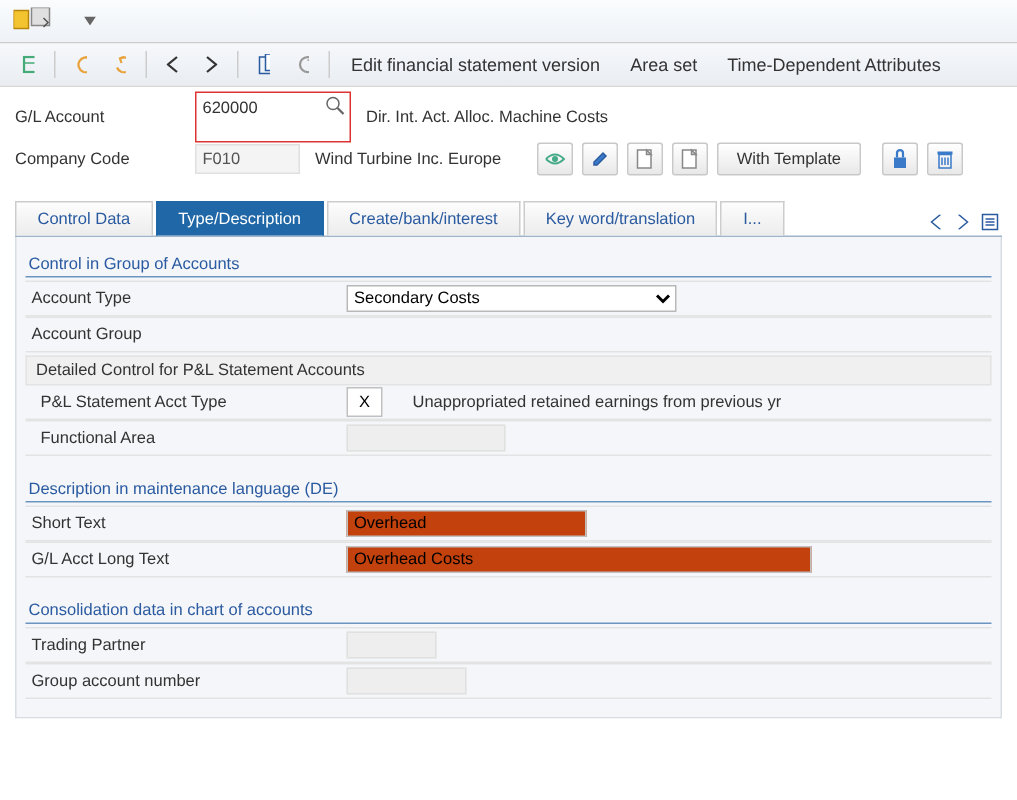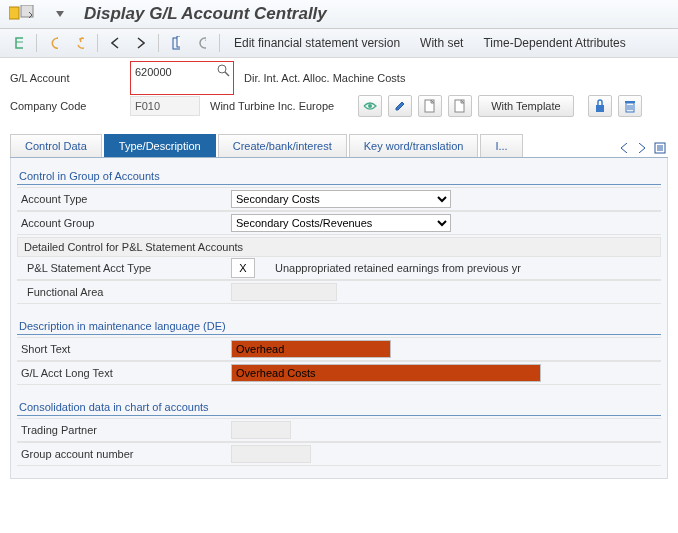--- a/index.html
+++ b/index.html
@@ -47,21 +47,20 @@
         <rect x="0" y="2" width="10" height="12" fill="#f4c430" stroke="#b8860b"></rect>
         <rect x="12" y="0" width="12" height="12" fill="#e0e0e0" stroke="#888"></rect>
         <path d="M20 7 l3 3 l-3 3" fill="none" stroke="#555"></path>
       </svg>
   </div>
   <span class="tb-icon">
       <svg width="8" height="6">
         <path d="M0 0 L8 0 L4 6 Z" fill="#666"></path>
       </svg>
     </span>
-  <span class="title-text">Display G/L Account Centrally</span>
 </div>
 
 <div class="toolbar">
   <button class="tbtn">
       <svg width="14" height="12">
         <rect x="1" y="1" width="12" height="10" fill="none" stroke="#4a7" stroke-width="1.5"></rect>
         <line x1="1" y1="5" x2="13" y2="5" stroke="#4a7"></line>
       </svg>
     </button>
   <span class="tvsep"></span>
@@ -96,21 +95,21 @@
       </svg>
     </button>
   <button class="tbtn">
       <svg width="14" height="14">
         <circle cx="7" cy="7" r="5" fill="none" stroke="#999" stroke-width="1.5"></circle>
         <path d="M7 4 A3 3 0 0 1 10 7" fill="none" stroke="#999"></path>
       </svg>
     </button>
   <span class="tvsep"></span>
   <span class="tlink">Edit financial statement version</span>
-  <span class="tlink">With set</span>
+  <span class="tlink">Area set</span>
   <span class="tlink">Time-Dependent Attributes</span>
 </div>
 
 <div class="hdr">
   <div class="hdr-row">
     <div class="hdr-label">G/L Account</div>
     <div class="gl-box">
       <span>620000</span>
       <span class="srch">
           <svg width="14" height="14">
@@ -202,21 +201,20 @@
 
   <div class="group">
     <div class="group-title">Control in Group of Accounts</div>
     <div class="group-line"></div>
     <div class="field-row border">
       <div class="fld-label">Account Type</div>
       <select class="select"><option>Secondary Costs</option></select>
     </div>
     <div class="field-row border">
       <div class="fld-label">Account Group</div>
-      <select class="select"><option>Secondary Costs/Revenues</option></select>
     </div>
     <div class="sub-title">Detailed Control for P&amp;L Statement Accounts</div>
     <div class="field-row border" style="padding-left:6px">
       <div class="fld-label" style="width:204px">P&amp;L Statement Acct Type</div>
       <input class="tiny-input" value="X" style="">
       <span style="margin-left:20px">Unappropriated retained earnings from previous yr</span>
     </div>
     <div class="field-row border" style="padding-left:6px">
       <div class="fld-label" style="width:204px">Functional Area</div>
       <input class="ro-input" style="width: 96px;" readonly="" value="">

